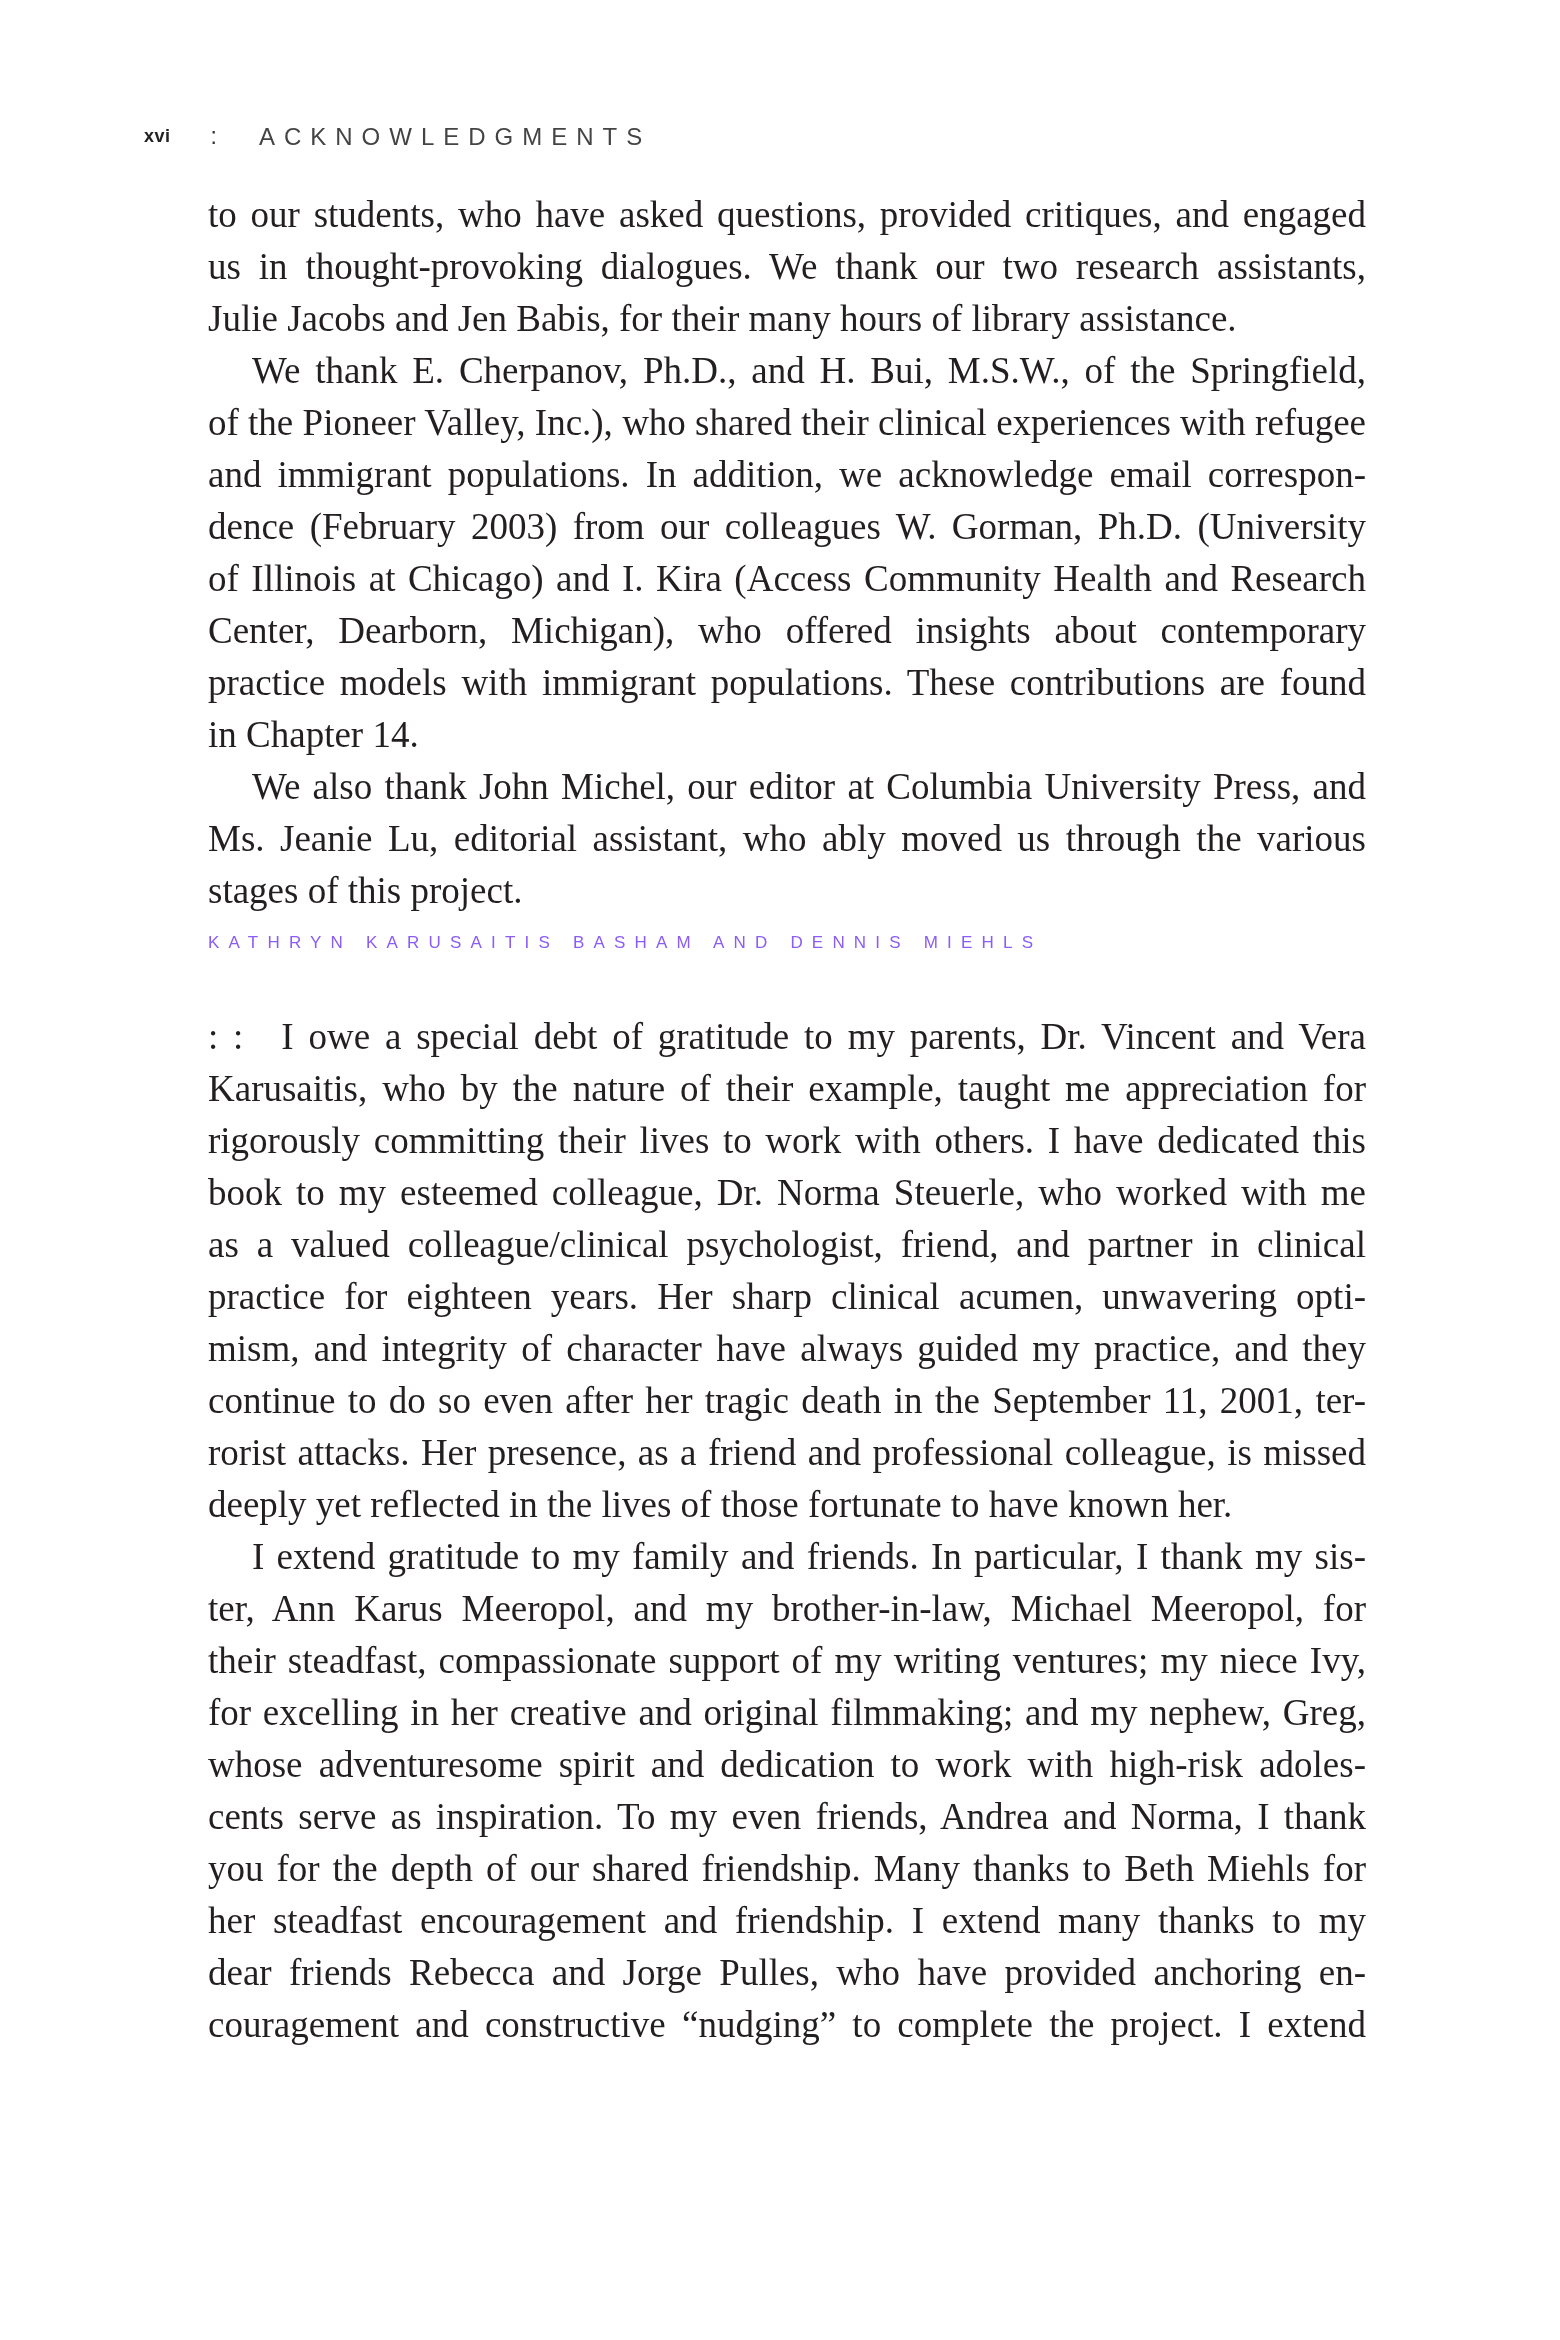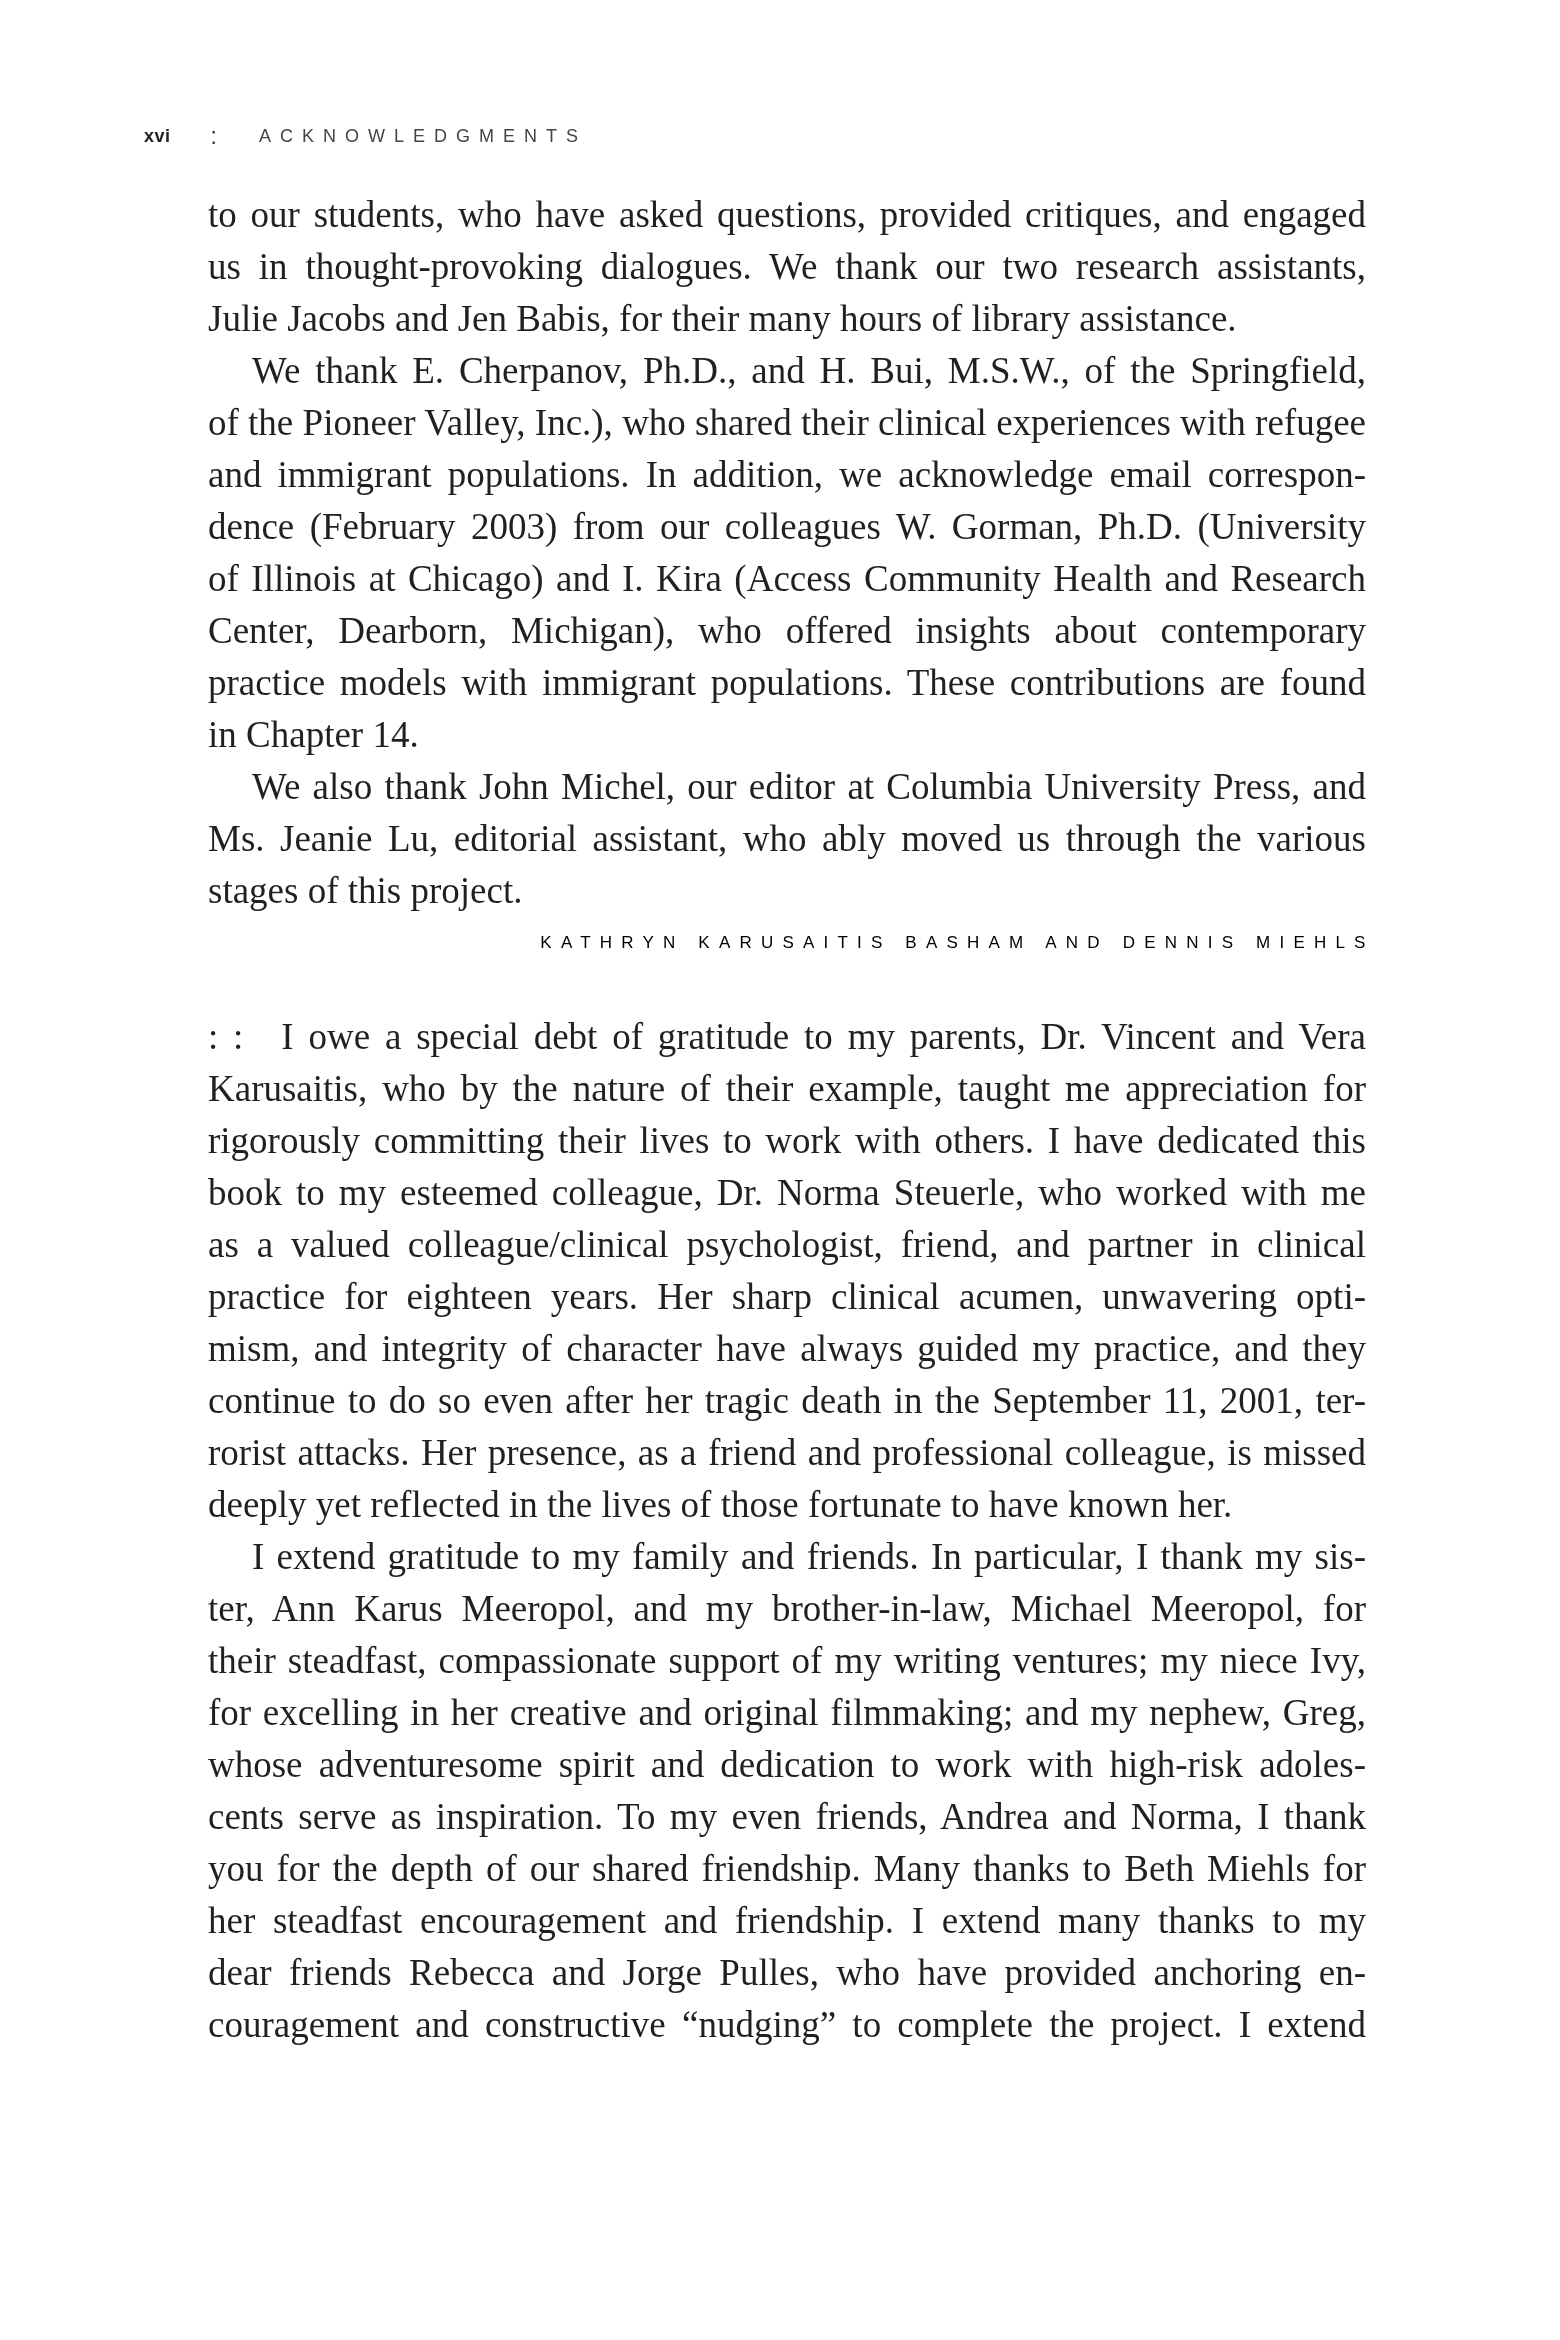--- a/index.html
+++ b/index.html
@@ -1,26 +1,26 @@
 <!DOCTYPE html>
 <html><head>
 <meta charset="utf-8">
 <style>
   html, body { margin: 0; padding: 0; background: #ffffff; }
   body { width: 1561px; height: 2341px; position: relative; overflow: hidden; }
   .page { position: absolute; left: 0; top: 0; width: 1561px; height: 2341px; background: #fff; color: #231f20; }
   .running-head { position: absolute; left: 144px; top: 122px; height: 29px; display: flex; align-items: center; font-family: "Liberation Sans", "DejaVu Sans", sans-serif; color: #3a3a3a; }
   .folio { font-size: 18px; letter-spacing: 0.5px; font-weight: 600; color: #222; }
   .sep { font-size: 23px; margin-left: 40px; margin-right: 42px; color: #333; }
-  .section-title { font-size: 18px; letter-spacing: 9px; font-weight: 300; color: #444; }
+  .section-title { font-size: 24px; letter-spacing: 9px; font-weight: 300; color: #444; }
   .body-text { position: absolute; left: 208px; top: 189px; width: 1158px; font-family: "Liberation Serif", "DejaVu Serif", serif; font-size: 37px; color: #231f20; }
   .line { display: block; height: 52px; line-height: 52px; white-space: nowrap; text-align: justify; text-align-last: justify; overflow: hidden; }
   .line.last { text-align-last: left; }
   .line.indent { text-indent: 44px; }
-  .signature { display: block; height: 69px; line-height: 52px; text-align: right; font-family: "Liberation Sans", "DejaVu Sans", sans-serif; font-size: 17px; letter-spacing: 9.2px; margin-right: -8.6px; color: #000000; font-weight: 300; }
+  .signature { display: block; height: 69px; line-height: 52px; font-family: "Liberation Sans", "DejaVu Sans", sans-serif; font-size: 17px; letter-spacing: 9.2px; margin-right: -8.6px; color: #8b5cf6; font-weight: 300; }
   .section-gap { display: block; height: 25px; }
   .ornament { margin-right: 38px; }
 </style>
 </head>
 <body>
 
 <div class="page">
 
   <div class="running-head">
     <span class="folio">xvi</span>

